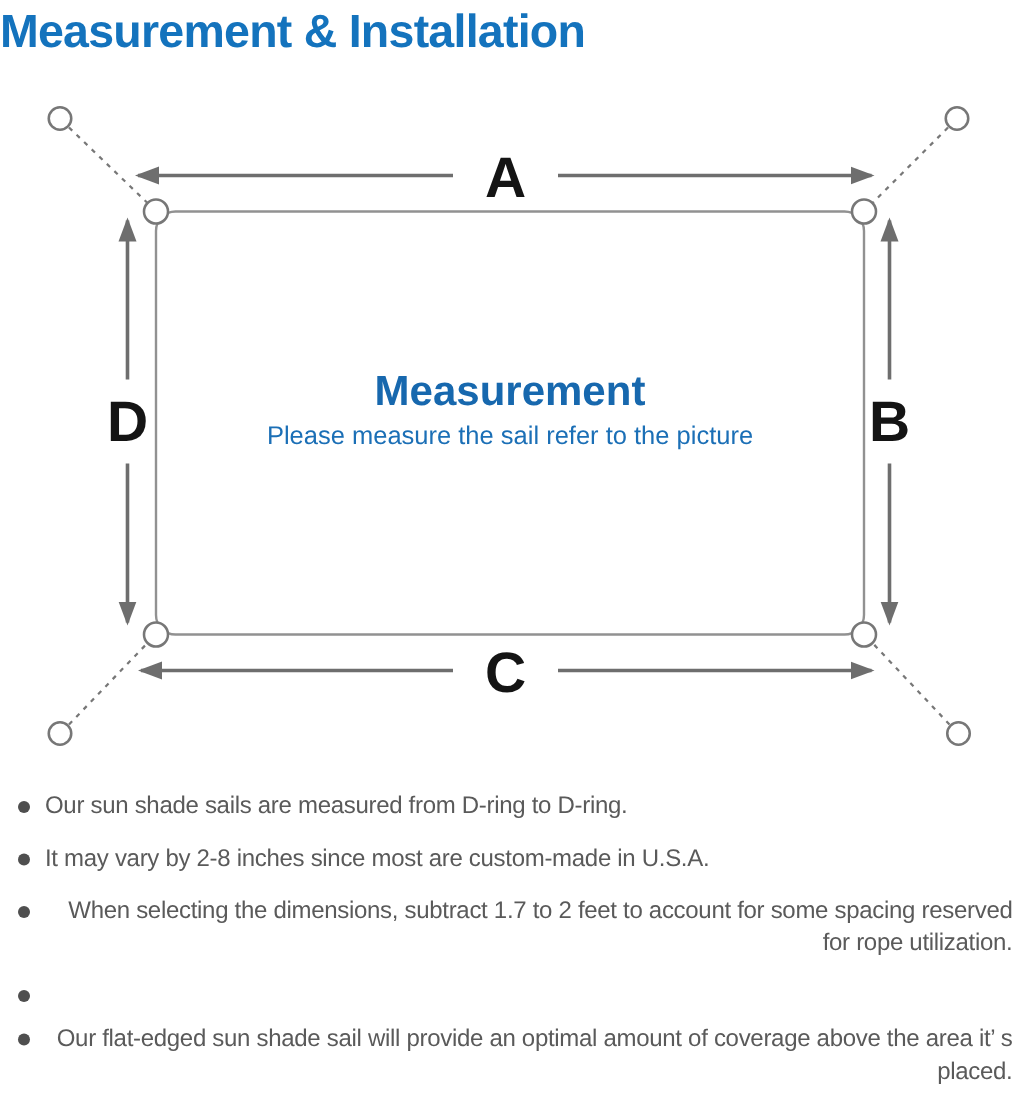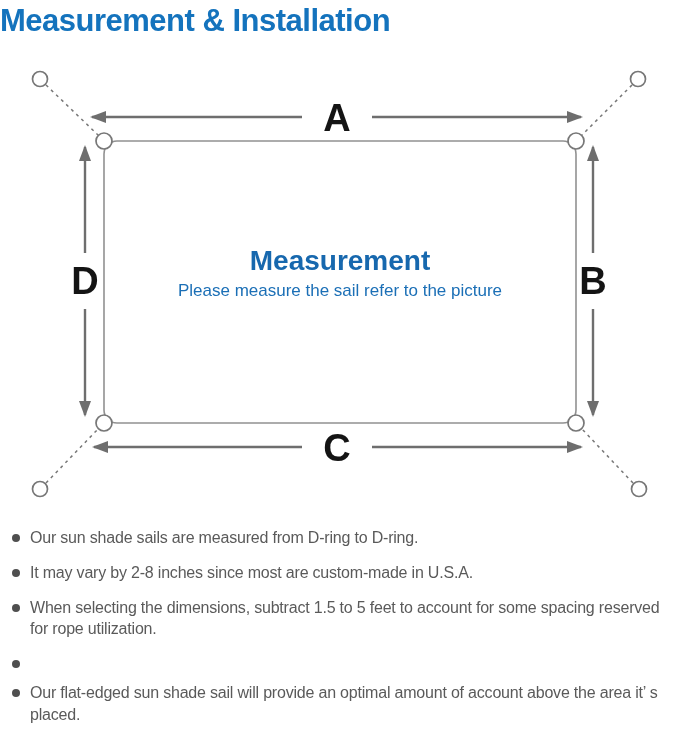--- a/index.html
+++ b/index.html
@@ -82,20 +82,21 @@
     width: 679px;
     box-sizing: border-box;
     padding: 0 4px 0 12px;
     display: flex;
     flex-direction: column;
     gap: 14px;
   }
   .note {
     display: flex;
     align-items: flex-start;
+    text-align: right;
   }
   .note .dot {
     flex: 0 0 auto;
     width: 8px;
     height: 8px;
     border-radius: 50%;
     background: #4f4f4f;
     margin: 7px 10px 0 0;
   }
   .note p {
@@ -171,24 +172,24 @@
     <div class="note">
       <span class="dot"></span>
       <p>Our sun shade sails are measured from D-ring to D-ring.</p>
     </div>
     <div class="note">
       <span class="dot"></span>
       <p>It may vary by 2-8 inches since most are custom-made in U.S.A.</p>
     </div>
     <div class="note">
       <span class="dot"></span>
-      <p>When selecting the dimensions, subtract 1.5 to 5 feet to account for some spacing reserved for rope utilization.</p>
+      <p>When selecting the dimensions, subtract 1.7 to 2 feet to account for some spacing reserved for rope utilization.</p>
     </div>
     <div class="note">
       <span class="dot"></span>
     </div>
     <div class="note">
       <span class="dot"></span>
-      <p>Our flat-edged sun shade sail will provide an optimal amount of account above the area it’ s placed.</p>
+      <p>Our flat-edged sun shade sail will provide an optimal amount of coverage above the area it’ s placed.</p>
     </div>
   </div>
 
 </div>
 
 </body></html>

